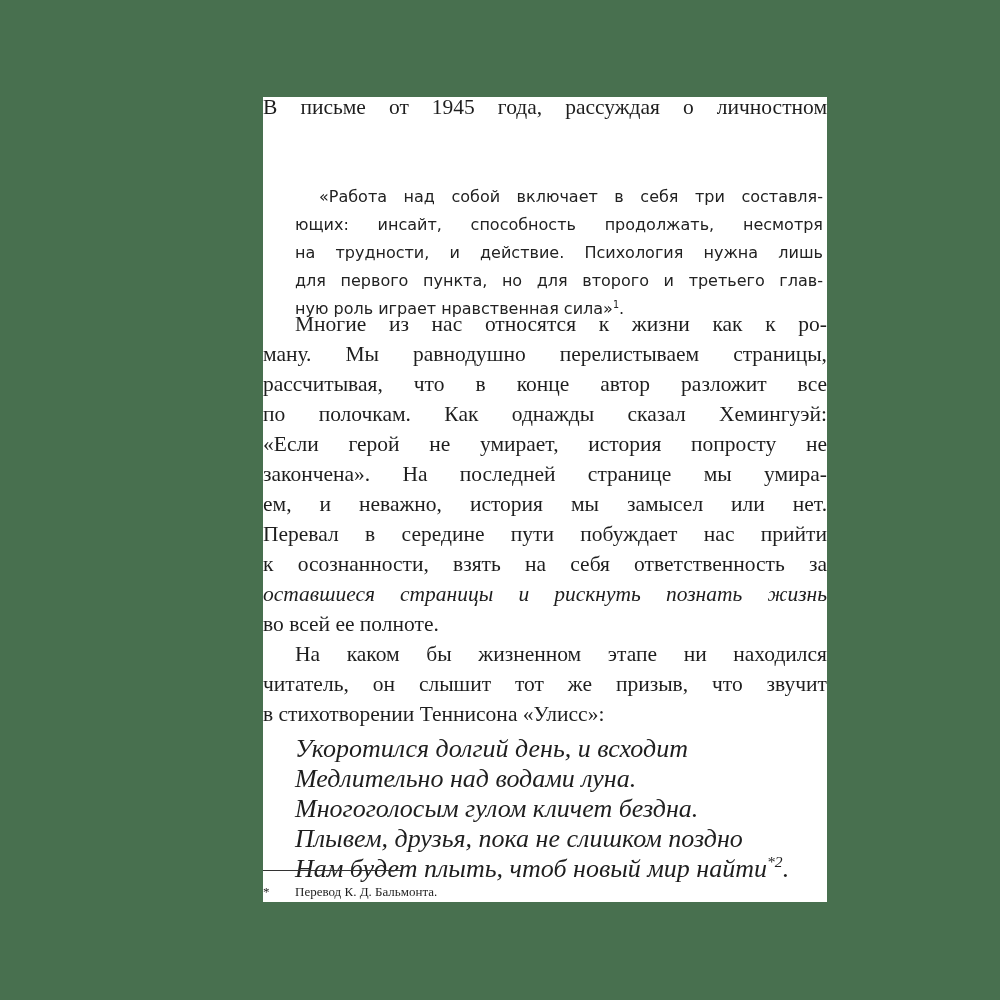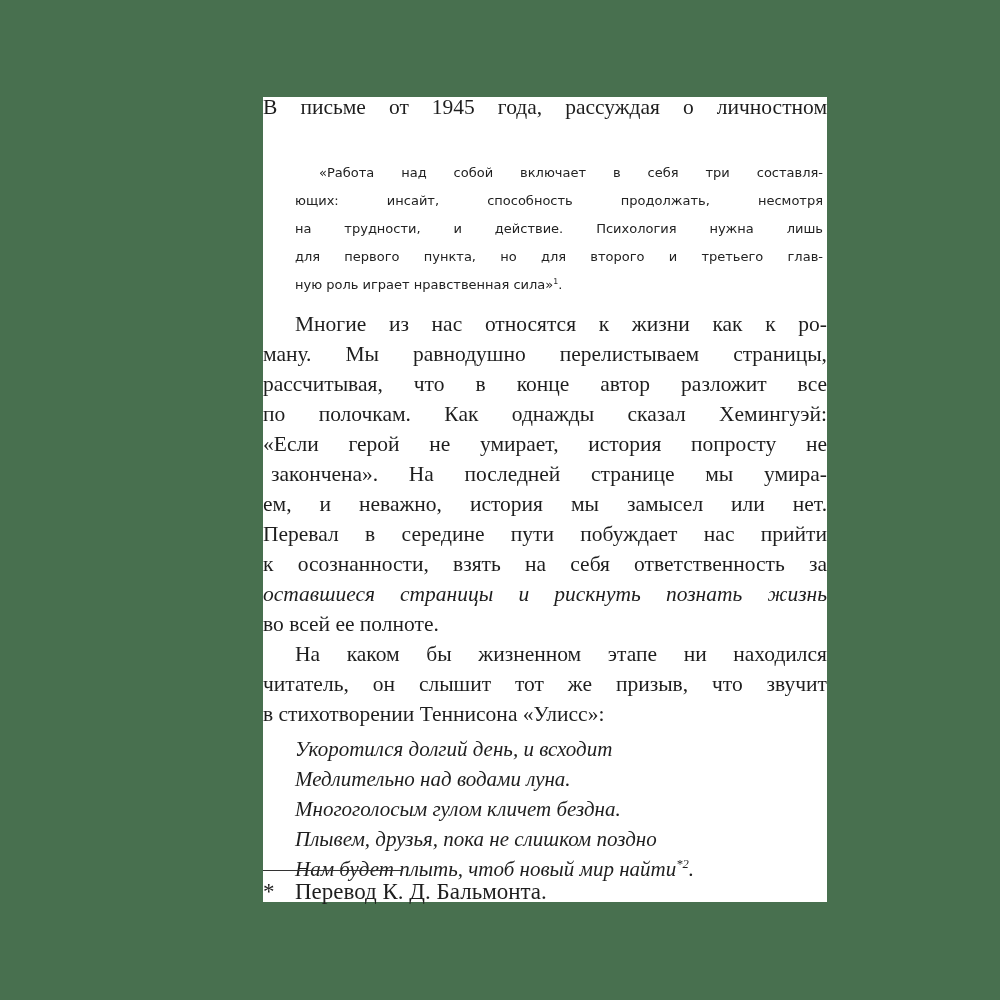--- a/index.html
+++ b/index.html
@@ -21,38 +21,39 @@
     position: absolute;
     left: 0; right: 0;
     white-space: nowrap;
     font-size: 21.5px;
     line-height: 24px;
     height: 24px;
   }
   .justify { text-align: justify; text-align-last: justify; }
   .quote {
     font-family: "DejaVu Sans", "Liberation Sans", sans-serif;
-    font-size: 13px;
+    font-size: 16px;
     color: #222;
+    margin-top: 24px;
   }
   .verse {
     font-style: italic;
-    font-size: 21px;
+    font-size: 26px;
   }
   .sup { font-size: 0.6em; vertical-align: super; line-height: 0; }
   .rule {
     position: absolute;
     left: 0; top: 770px;
     width: 140px; height: 1px;
     background: #333;
   }
   .footnote {
     position: absolute;
     left: 0; top: 782px;
-    font-size: 23px;
+    font-size: 13px;
     line-height: 22px;
     white-space: nowrap;
   }
   .footnote .mark { display: inline-block; width: 32px; }
 </style>
 </head>
 <body>
 
 <div class="page">
 
@@ -67,21 +68,21 @@
       <span>ную роль играет нравственная сила»</span><span class="sup">1</span><span>.</span>
     </div>
   </div>
 
   <div>
     <div class="line justify" style="top:215px; left:32px;">Многие из нас относятся к жизни как к ро-</div>
     <div class="line justify" style="top:245px;">ману. Мы равнодушно перелистываем страницы,</div>
     <div class="line justify" style="top:275px;">рассчитывая, что в конце автор разложит все</div>
     <div class="line justify" style="top:305px;">по полочкам. Как однажды сказал Хемингуэй:</div>
     <div class="line justify" style="top:335px;">«Если герой не умирает, история попросту не</div>
-    <div class="line justify" style="top:365px;padding-left:8px;">закончена». На последней странице мы умира-</div>
+    <div class="line justify" style="top:365px;">закончена». На последней странице мы умира-</div>
     <div class="line justify" style="top:395px;">ем, и неважно, история мы замысел или нет.</div>
     <div class="line justify" style="top:425px;">Перевал в середине пути побуждает нас прийти</div>
     <div class="line justify" style="top:455px;">к осознанности, взять на себя ответственность за</div>
     <div class="line justify" style="top:485px;font-style:italic;">оставшиеся страницы и рискнуть познать жизнь</div>
     <div class="line" style="top:515px;">во всей ее полноте.</div>
   </div>
 
   <div>
     <div class="line justify" style="top:545px; left:32px;">На каком бы жизненном этапе ни находился</div>
     <div class="line justify" style="top:575px;">читатель, он слышит тот же призыв, что звучит</div>

